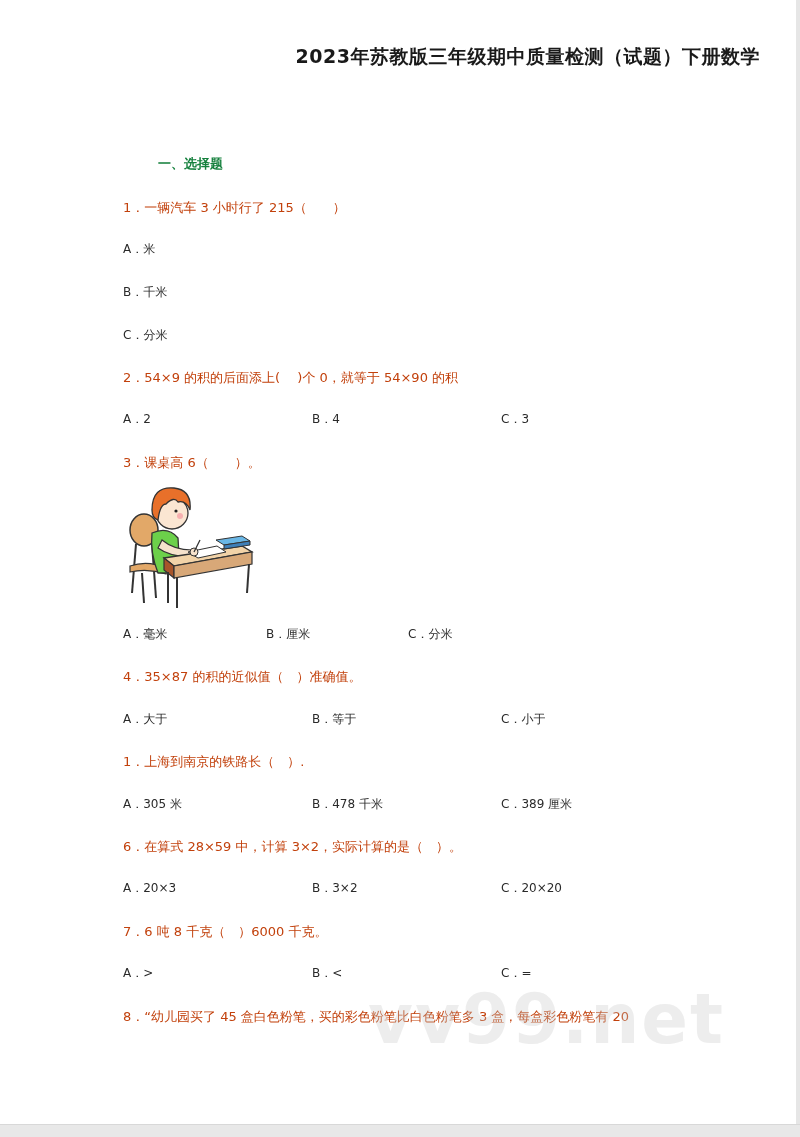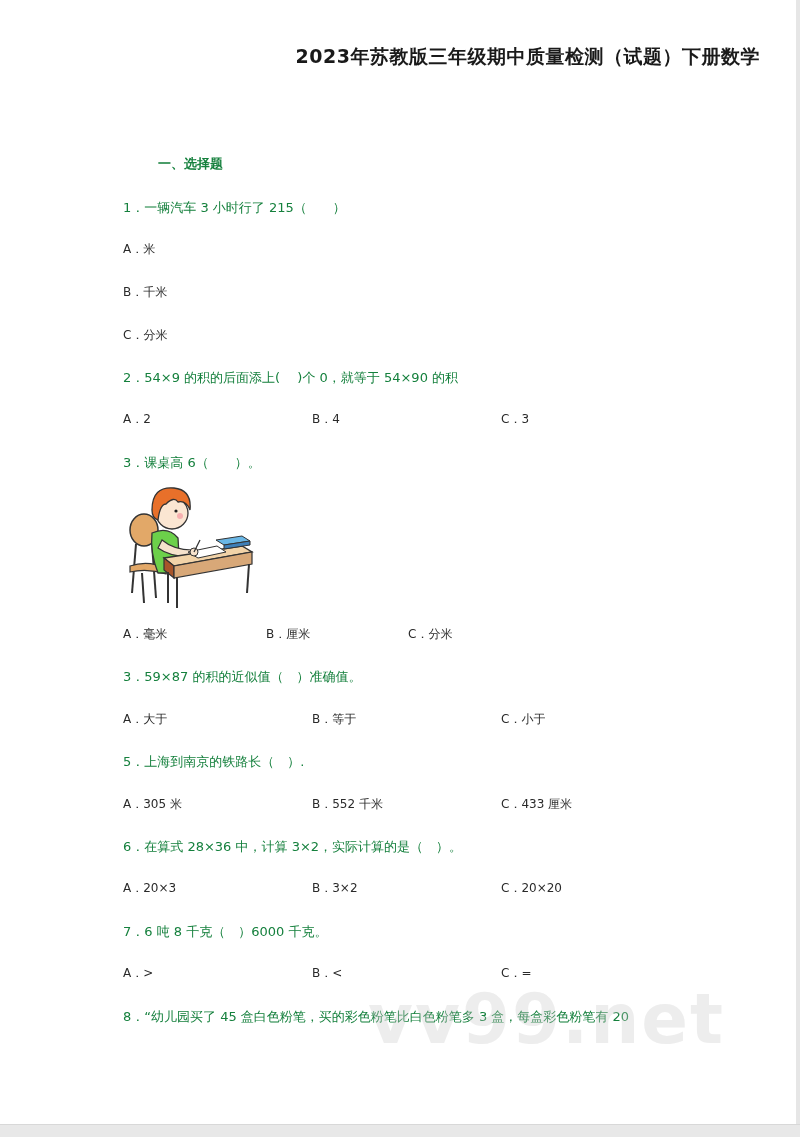--- a/index.html
+++ b/index.html
@@ -76,21 +76,21 @@
       font-family: "DejaVu Sans", "Liberation Sans", sans-serif;
       font-weight: bold;
       font-size: 13px;
       color: #15803d;
       margin-left: 36px;
     }
     .line {
       position: absolute;
       left: 123px;
       font-size: 13px;
-      color: #15803d;
+      color: #c2410c;
       white-space: nowrap;
       font-family: "DejaVu Sans", "Liberation Sans", sans-serif;
     }
     .opt {
       position: absolute;
       font-size: 12px;
       color: #2a2a2a;
       white-space: nowrap;
       font-family: "DejaVu Sans", "Liberation Sans", sans-serif;
     }
@@ -169,31 +169,31 @@
 
       <circle cx="72" cy="74" r="4" fill="#f6e2cc" stroke="#333" stroke-width="1"></circle>
       <line x1="72" y1="74" x2="78" y2="62" stroke="#333" stroke-width="1.3"></line>
     </svg>
   </div>
 
   <div class="opt" style="left:123px; top:626px">A．毫米</div>
   <div class="opt" style="left:266px; top:626px">B．厘米</div>
   <div class="opt" style="left:408px; top:626px">C．分米</div>
 
-  <div class="line" style="top:668px">3．59×87 的积的近似值（　）准确值。</div>
+  <div class="line" style="top:668px">4．35×87 的积的近似值（　）准确值。</div>
   <div class="opt" style="left:123px; top:711px">A．大于</div>
   <div class="opt" style="left:312px; top:711px">B．等于</div>
   <div class="opt" style="left:501px; top:711px">C．小于</div>
 
-  <div class="line" style="top:753px">5．上海到南京的铁路长（　）.</div>
+  <div class="line" style="top:753px">1．上海到南京的铁路长（　）.</div>
   <div class="opt" style="left:123px; top:796px">A．305 米</div>
-  <div class="opt" style="left:312px; top:796px">B．552 千米</div>
-  <div class="opt" style="left:501px; top:796px">C．433 厘米</div>
-
-  <div class="line" style="top:838px">6．在算式 28×36 中，计算 3×2，实际计算的是（　）。</div>
+  <div class="opt" style="left:312px; top:796px">B．478 千米</div>
+  <div class="opt" style="left:501px; top:796px">C．389 厘米</div>
+
+  <div class="line" style="top:838px">6．在算式 28×59 中，计算 3×2，实际计算的是（　）。</div>
   <div class="opt" style="left:123px; top:880px">A．20×3</div>
   <div class="opt" style="left:312px; top:880px">B．3×2</div>
   <div class="opt" style="left:501px; top:880px">C．20×20</div>
 
   <div class="line" style="top:923px">7．6 吨 8 千克（　）6000 千克。</div>
   <div class="opt" style="left:123px; top:965px">A．&gt;</div>
   <div class="opt" style="left:312px; top:965px">B．&lt;</div>
   <div class="opt" style="left:501px; top:965px">C．=</div>
 
   <div class="line" style="top:1008px">8．“幼儿园买了 45 盒白色粉笔，买的彩色粉笔比白色粉笔多 3 盒，每盒彩色粉笔有 20</div>

